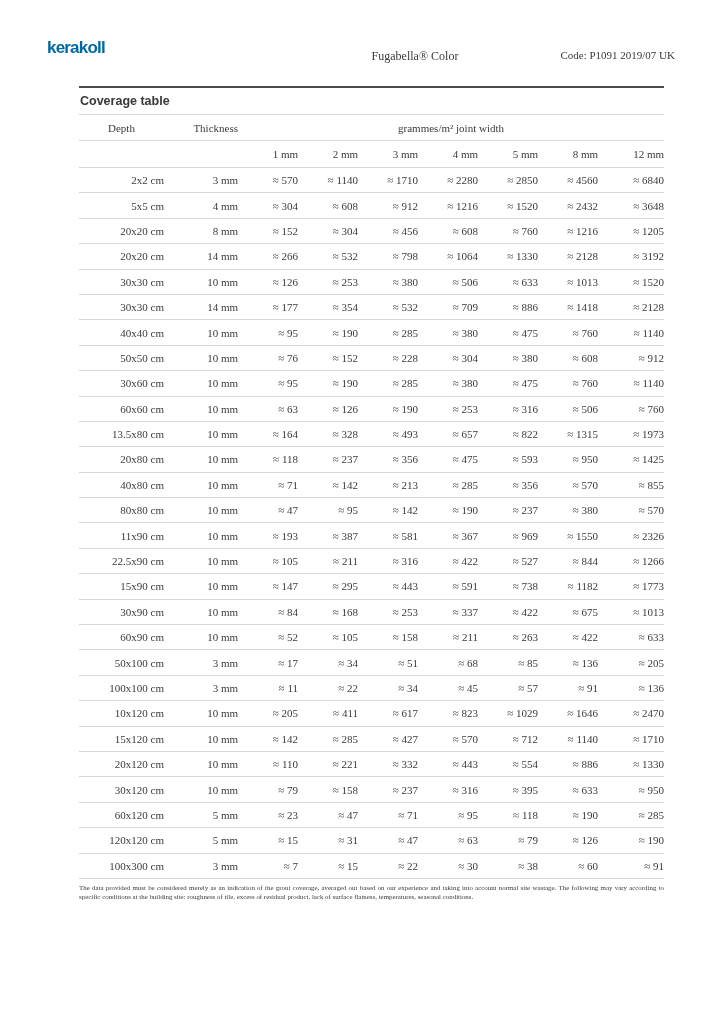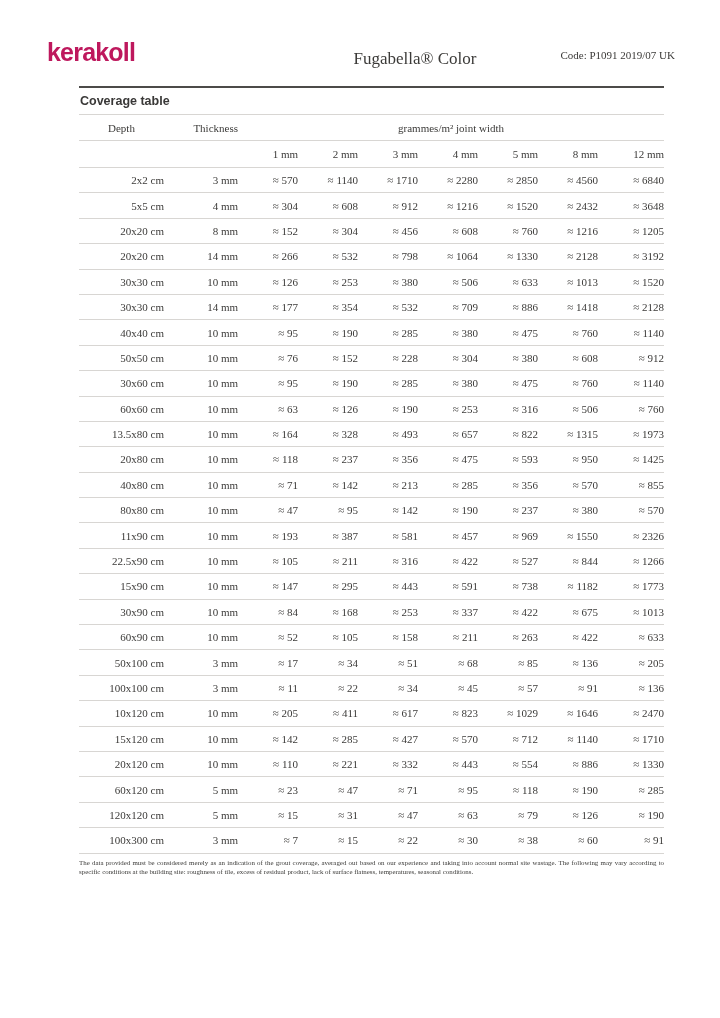--- a/index.html
+++ b/index.html
@@ -12,31 +12,31 @@
     color: #3b3a38;
     overflow: hidden;
   }
   
   .logo {
     position: absolute;
     left: 47px;
     top: 38px;
     font-family: "Liberation Sans", sans-serif;
     font-weight: bold;
-    font-size: 25px;
+    font-size: 17px;
     letter-spacing: -0.8px;
-    color: #be185d;
+    color: #0369a1;
   }
   .doc-title {
     position: absolute;
     top: 49px;
     left: 320px;
     width: 190px;
     text-align: center;
-    font-size: 17px;
+    font-size: 12px;
     color: #3b3a38;
   }
   .doc-code {
     position: absolute;
     top: 49px;
     right: 45px;
     font-size: 11px;
     color: #3b3a38;
   }
   
@@ -291,21 +291,21 @@
             <td class="c-val">≈ 237</td>
             <td class="c-val">≈ 380</td>
             <td class="c-val last">≈ 570</td>
           </tr>
           <tr>
             <td class="c-depth">11x90 cm</td>
             <td class="c-thick">10 mm</td>
             <td class="c-val">≈ 193</td>
             <td class="c-val">≈ 387</td>
             <td class="c-val">≈ 581</td>
-            <td class="c-val">≈ 457</td>
+            <td class="c-val">≈ 367</td>
             <td class="c-val">≈ 969</td>
             <td class="c-val">≈ 1550</td>
             <td class="c-val last">≈ 2326</td>
           </tr>
           <tr>
             <td class="c-depth">22.5x90 cm</td>
             <td class="c-thick">10 mm</td>
             <td class="c-val">≈ 105</td>
             <td class="c-val">≈ 211</td>
             <td class="c-val">≈ 316</td>
@@ -396,20 +396,31 @@
             <td class="c-thick">10 mm</td>
             <td class="c-val">≈ 110</td>
             <td class="c-val">≈ 221</td>
             <td class="c-val">≈ 332</td>
             <td class="c-val">≈ 443</td>
             <td class="c-val">≈ 554</td>
             <td class="c-val">≈ 886</td>
             <td class="c-val last">≈ 1330</td>
           </tr>
           <tr>
+            <td class="c-depth">30x120 cm</td>
+            <td class="c-thick">10 mm</td>
+            <td class="c-val">≈ 79</td>
+            <td class="c-val">≈ 158</td>
+            <td class="c-val">≈ 237</td>
+            <td class="c-val">≈ 316</td>
+            <td class="c-val">≈ 395</td>
+            <td class="c-val">≈ 633</td>
+            <td class="c-val last">≈ 950</td>
+          </tr>
+          <tr>
             <td class="c-depth">60x120 cm</td>
             <td class="c-thick">5 mm</td>
             <td class="c-val">≈ 23</td>
             <td class="c-val">≈ 47</td>
             <td class="c-val">≈ 71</td>
             <td class="c-val">≈ 95</td>
             <td class="c-val">≈ 118</td>
             <td class="c-val">≈ 190</td>
             <td class="c-val last">≈ 285</td>
           </tr>

